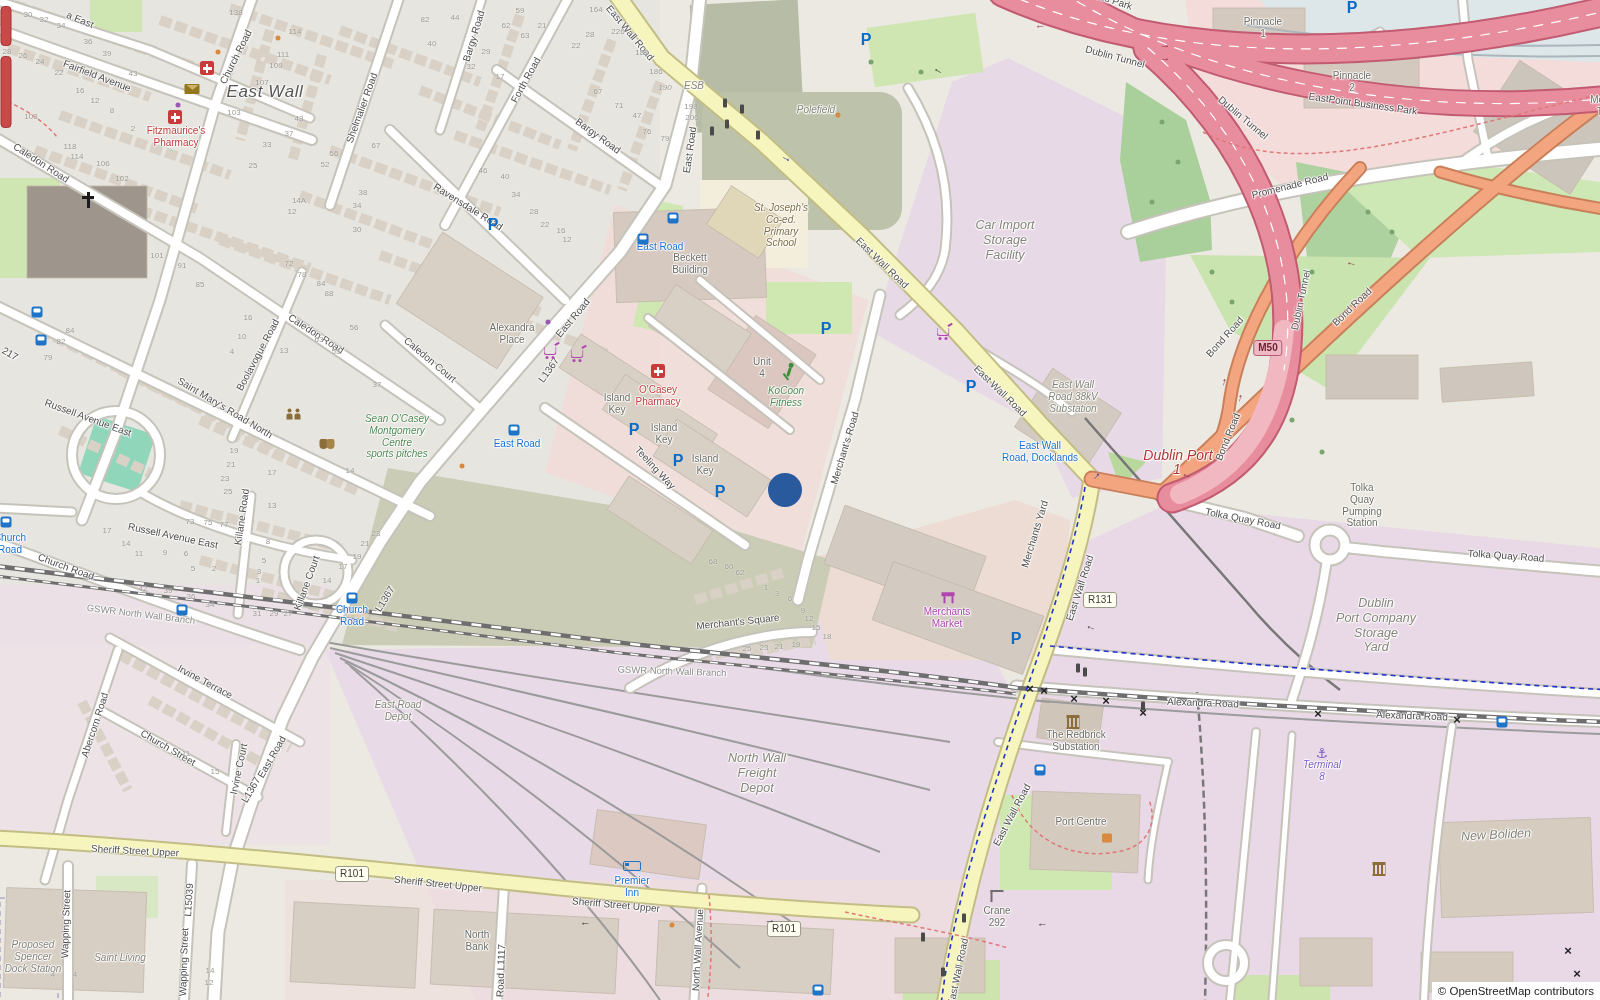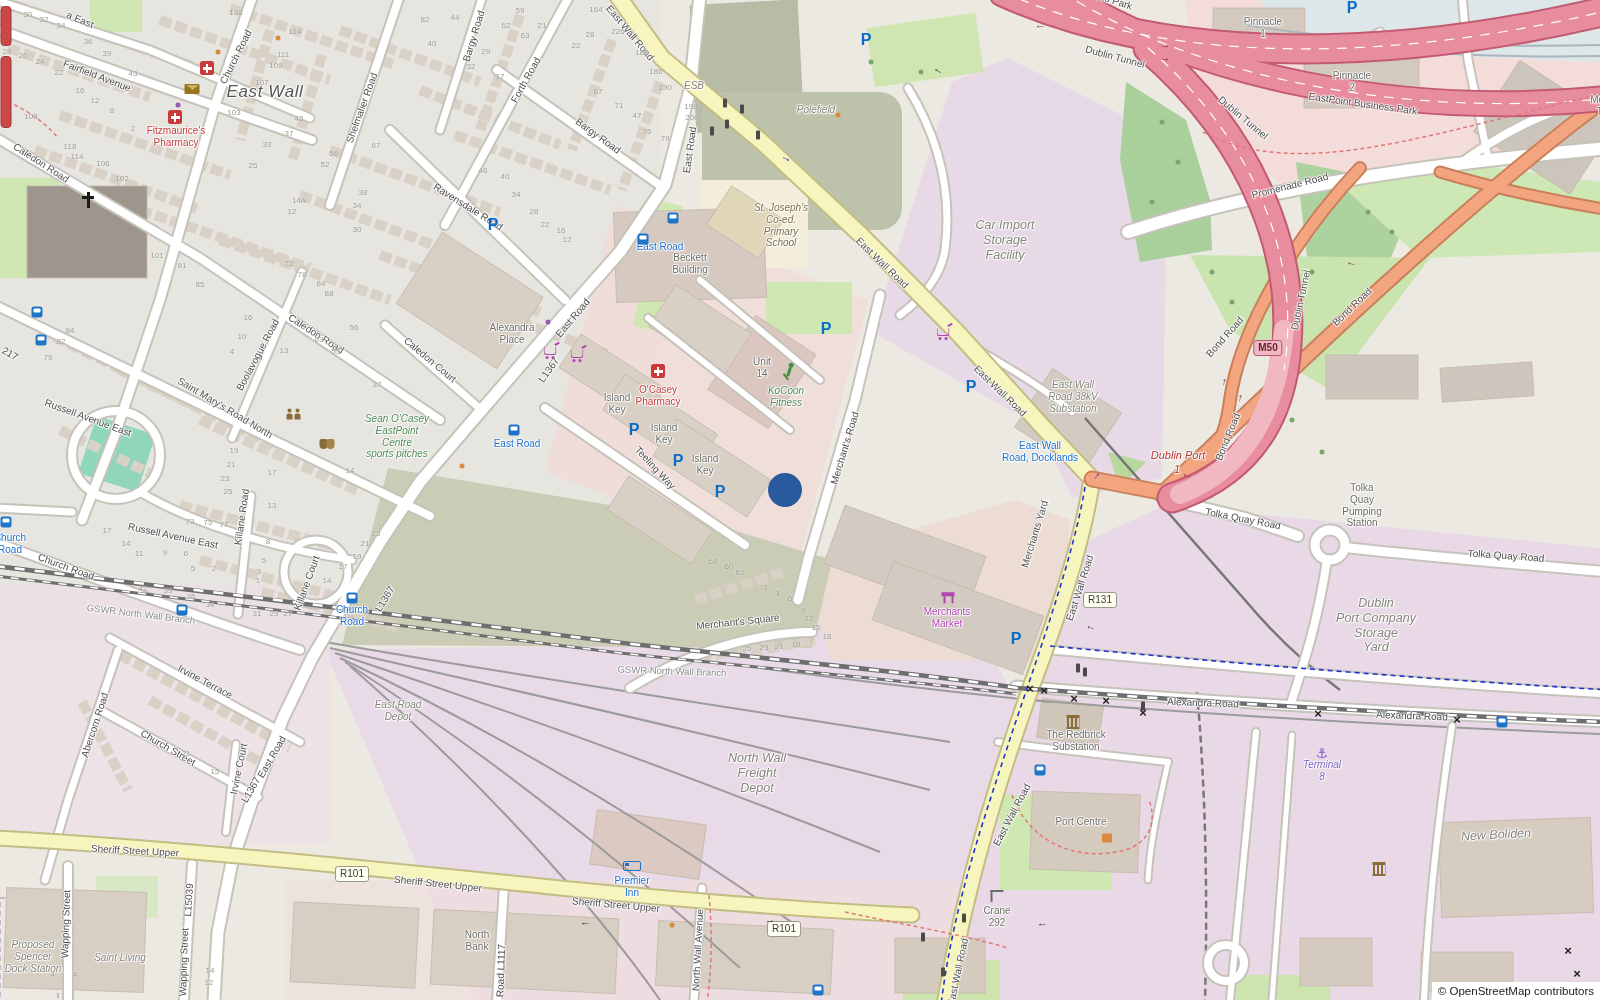--- a/index.html
+++ b/index.html
@@ -12,21 +12,21 @@
   .pl{font-size:17px;color:#565656;font-style:italic;letter-spacing:.6px}
   .ld{font-style:italic;color:#84847a}
   .ld2{font-style:italic;color:#84847a;font-size:12.5px}
   .bd{color:#6d6d66}
   .sc{font-style:italic;color:#7e6e45}
   .gr{font-style:italic;color:#4f8a55}
   .pr{color:#c33c3c}
   .pm{color:#ac44ac}
   .pb{color:#1a6fd4}
   .pp{color:#7a5fc0;font-style:italic}
-  .dr{color:#b33434;font-style:italic;font-size:11px}
+  .dr{color:#b33434;font-style:italic;font-size:14px}
   .rl{color:#8b8b8b;font-size:9.5px}
   .num{position:absolute;font-size:8px;color:#9a9a94;transform:translate(-50%,-50%);
        text-shadow:0 0 2px #fff}
   .shield{position:absolute;transform:translate(-50%,-50%);z-index:3;font-size:10px;padding:0 4px;line-height:14px;
        border-radius:3px;border:1.2px solid #999988;background:#fffff2;color:#3a3a3a}
   .shield.m{background:#eeb9c5;border-color:#b65a72;color:#6e2130;font-weight:bold}
   .ic{position:absolute;transform:translate(-50%,-50%)}
   .ic-parking{color:#0a6cc8;font-weight:bold;font-size:16px}
   .ic-bus{width:11px;height:11px;background:#1d74c9;border-radius:2.5px}
   .ic-bus::after{content:"";position:absolute;left:2px;right:2px;top:2px;height:4px;background:#fff;border-radius:1px}
@@ -432,25 +432,25 @@
 Place</div>
       <div class="lb pr" style="left: 658px; top: 396px; transform: translate(-50%, -50%) rotate(0deg);">O'Casey
 Pharmacy</div>
       <div class="lb bd" style="left: 617px; top: 404px; transform: translate(-50%, -50%) rotate(0deg);">Island
 Key</div>
       <div class="lb bd" style="left: 664px; top: 434px; transform: translate(-50%, -50%) rotate(0deg);">Island
 Key</div>
       <div class="lb bd" style="left: 705px; top: 465px; transform: translate(-50%, -50%) rotate(0deg);">Island
 Key</div>
       <div class="lb bd" style="left: 762px; top: 368px; transform: translate(-50%, -50%) rotate(0deg);">Unit
-14</div>
+4</div>
       <div class="lb gr" style="left: 786px; top: 397px; transform: translate(-50%, -50%) rotate(0deg);">KoCoon
 Fitness</div>
       <div class="lb gr" style="left: 397px; top: 437px; transform: translate(-50%, -50%) rotate(0deg);">Sean O'Casey
-EastPoint
+Montgomery
 Centre
 sports pitches</div>
       <div class="lb pr" style="left: 176px; top: 137px; transform: translate(-50%, -50%) rotate(0deg);">Fitzmaurice's
 Pharmacy</div>
       <div class="lb pb" style="left: 660px; top: 247px; transform: translate(-50%, -50%) rotate(0deg);">East Road</div>
       <div class="lb pb" style="left: 517px; top: 444px; transform: translate(-50%, -50%) rotate(0deg);">East Road</div>
       <div class="lb pb" style="left: 352px; top: 616px; transform: translate(-50%, -50%) rotate(0deg);">Church
 Road</div>
       <div class="lb pb" style="left: 10px; top: 544px; transform: translate(-50%, -50%) rotate(0deg);">Church
 Road</div>

